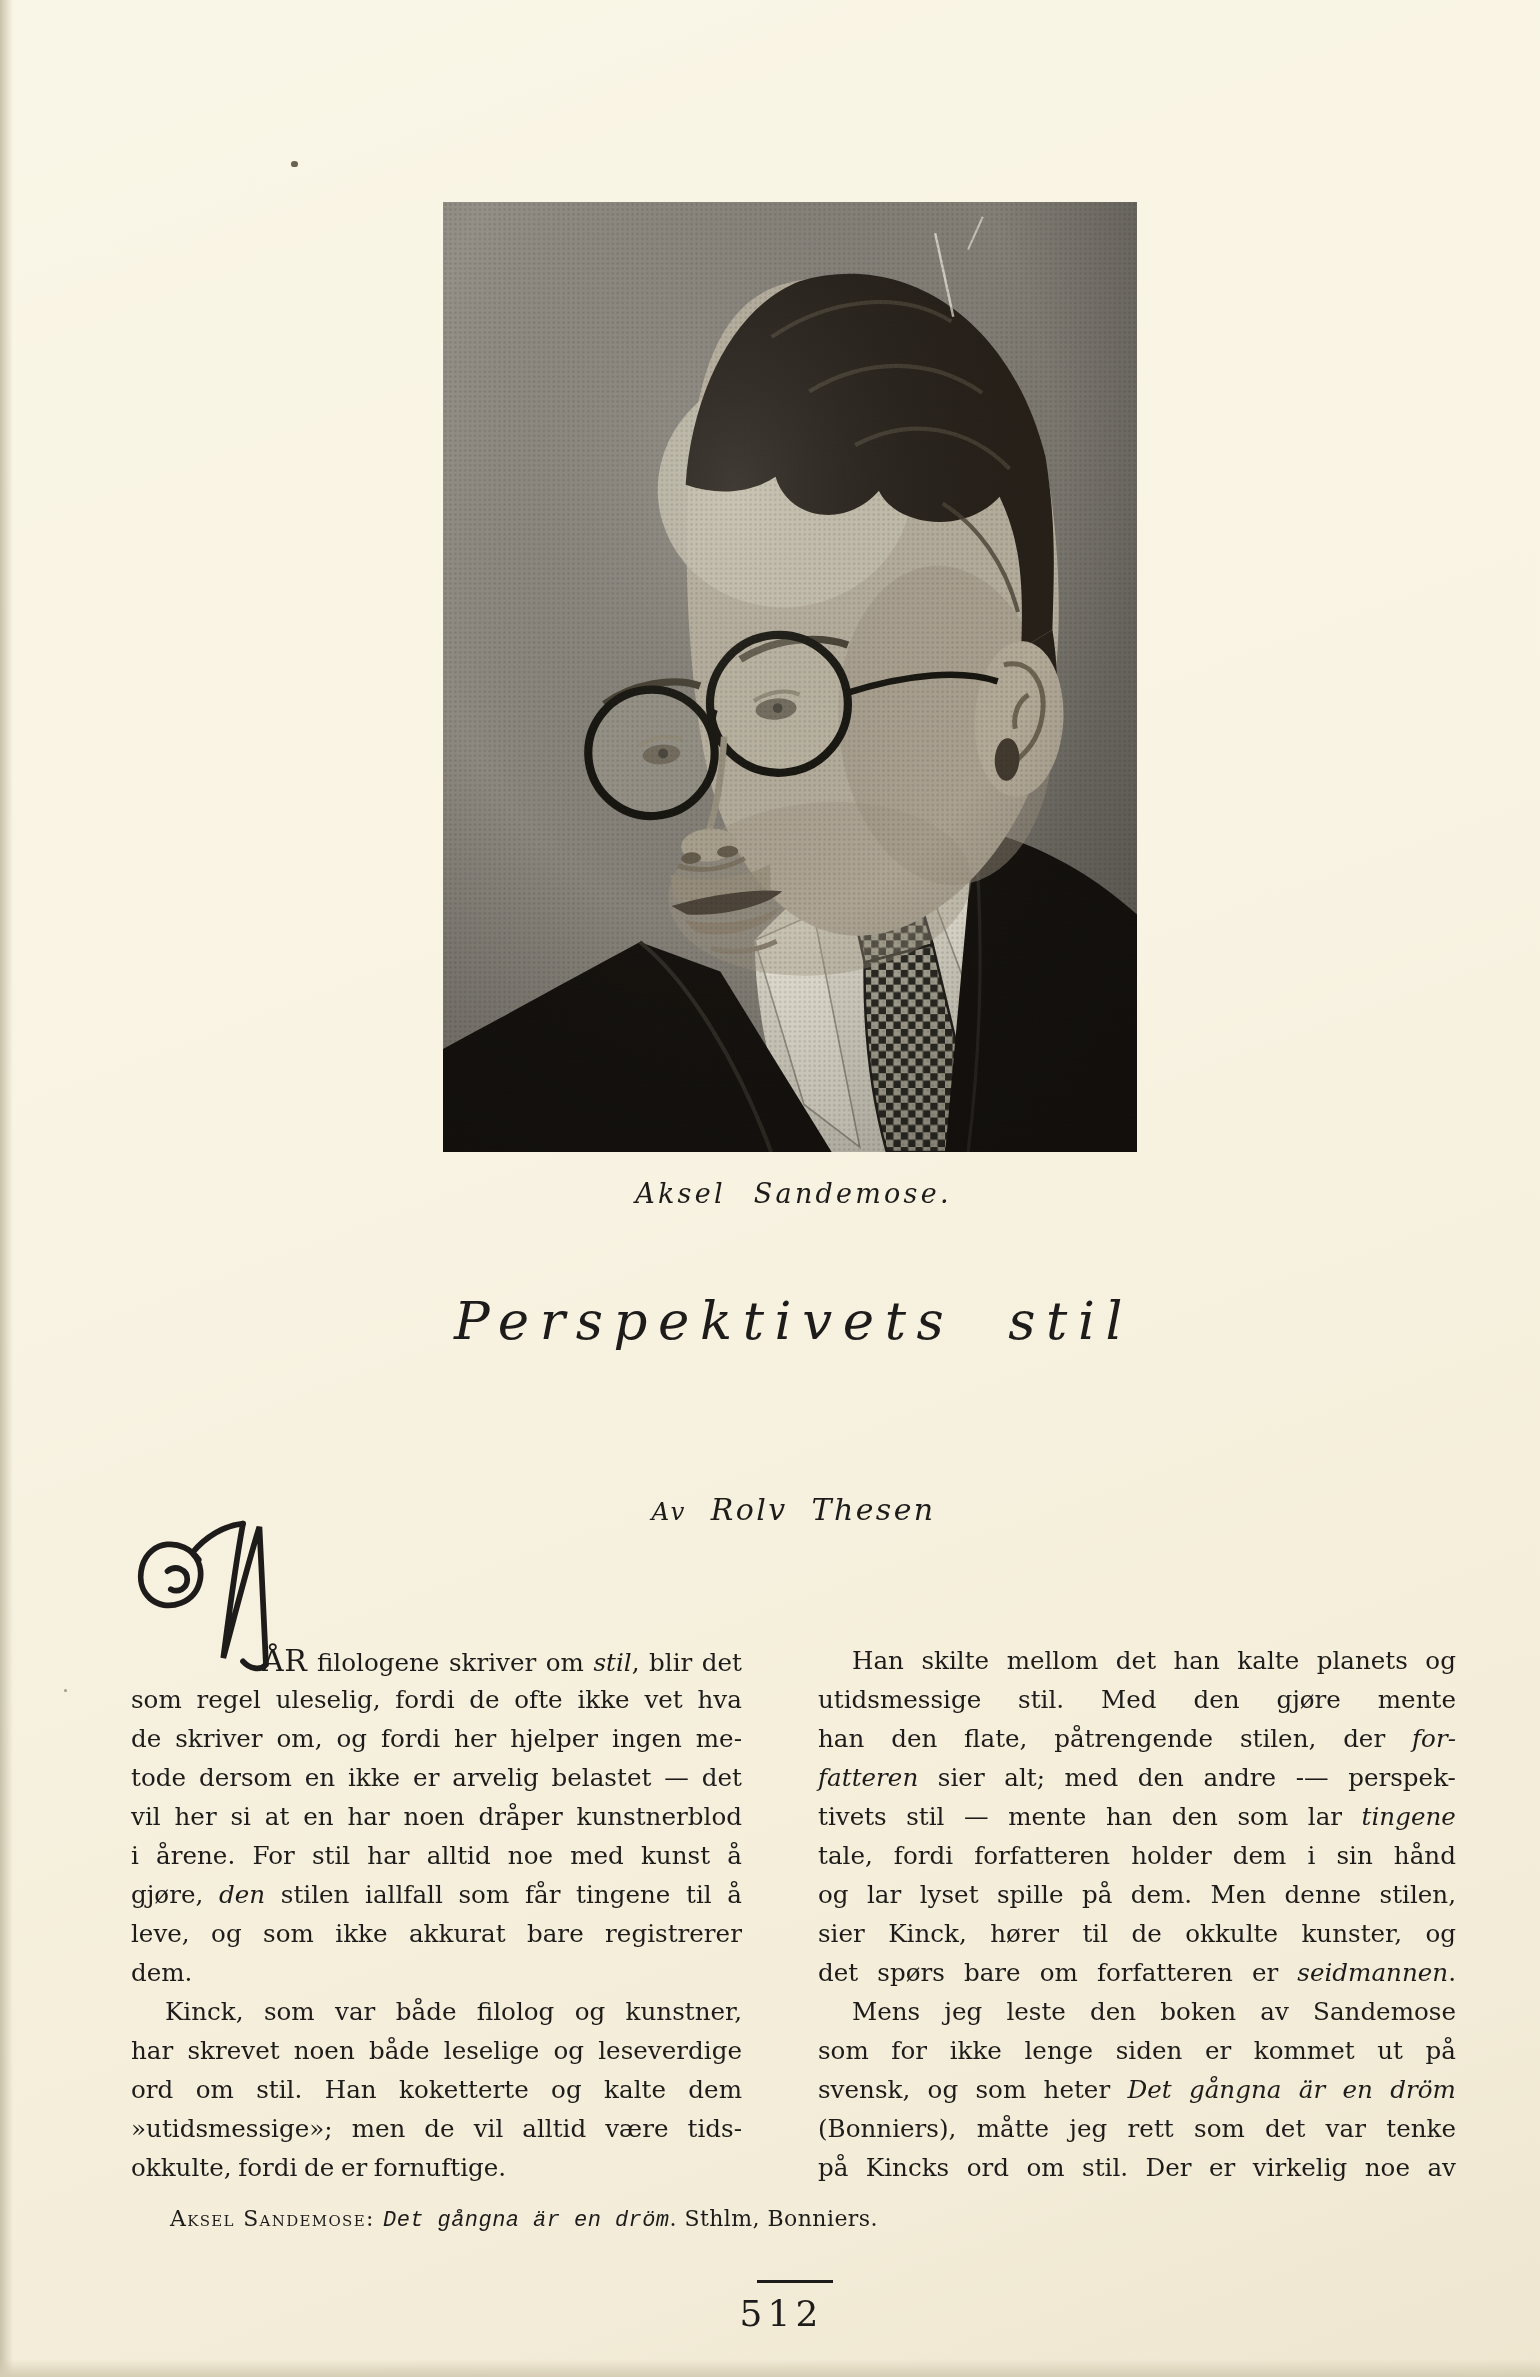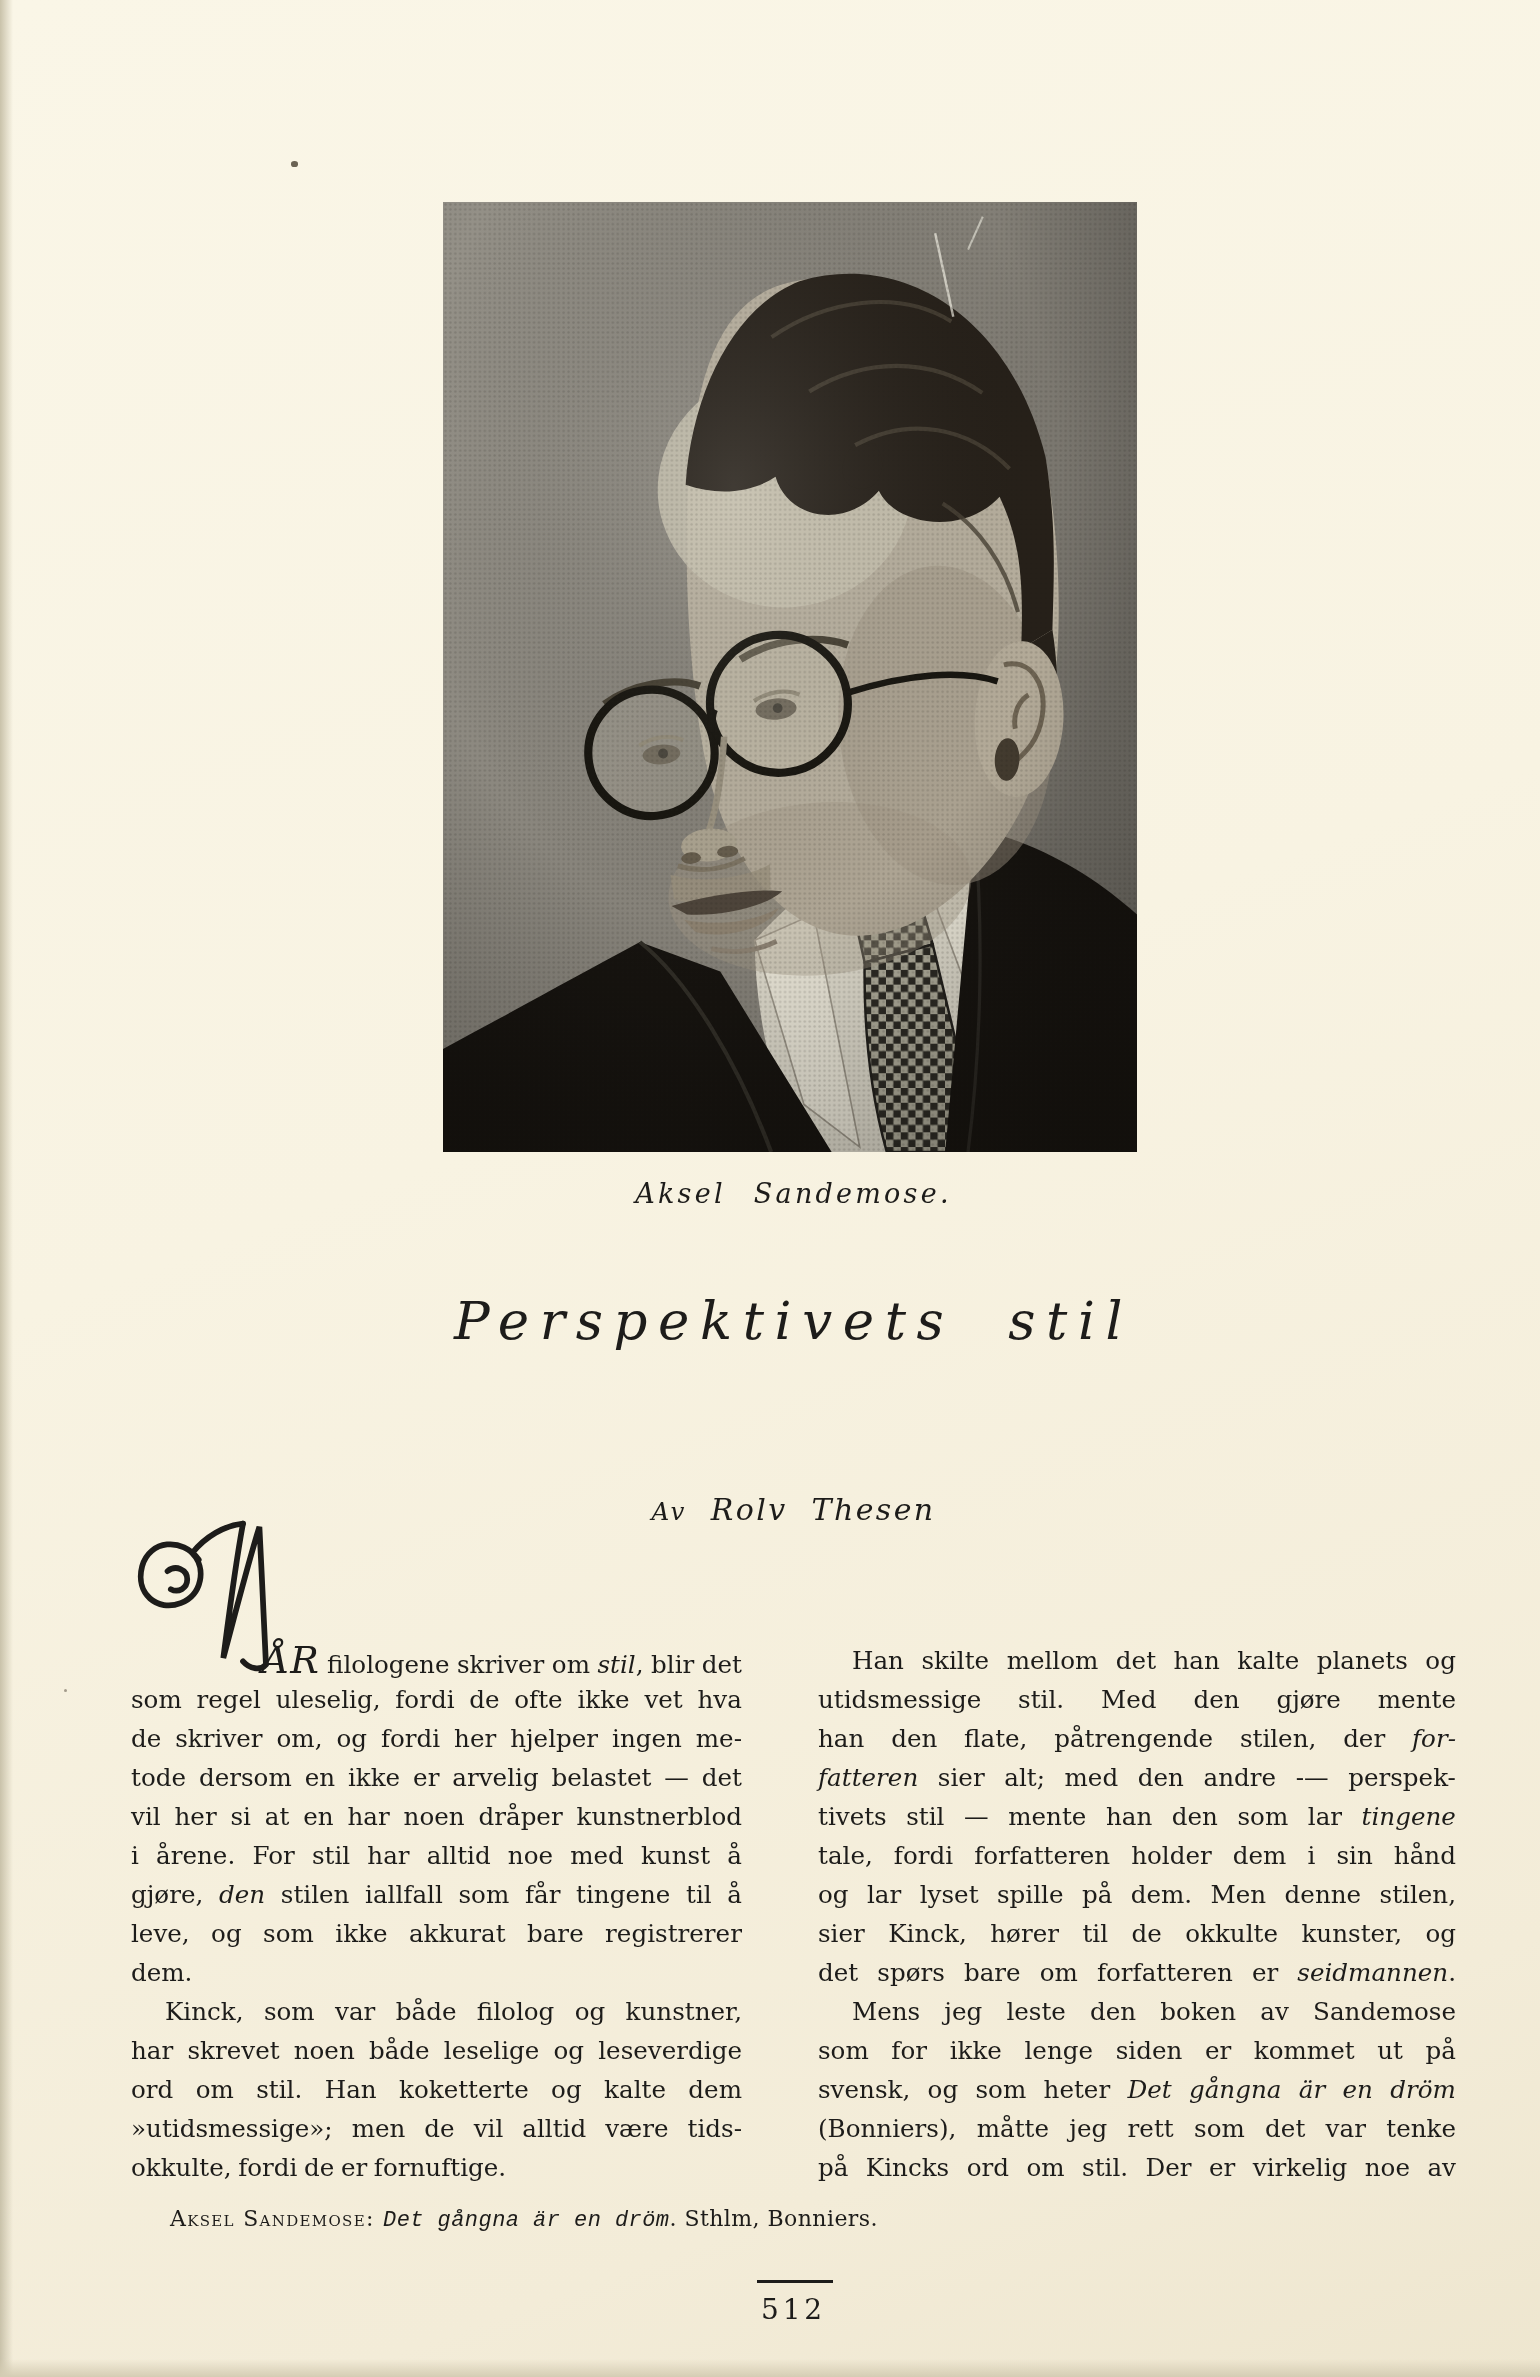--- a/index.html
+++ b/index.html
@@ -28,29 +28,29 @@
   .dropcap svg{display:block;width:100%;height:100%;}
   .dropcap .hidden-char{position:absolute;width:0.8px;height:0.8px;overflow:hidden;clip:rect(0 0 0 0);}
 
   .col{position:absolute;top:1641px;font-size:24.6px;line-height:39px;}
   .col-left{left:131px;width:611px;}
   .col-right{left:818px;width:638px;}
   .line{display:flex;justify-content:space-between;align-items:baseline;height:39px;white-space:pre;}
   .line.last{justify-content:flex-start;gap:6.6px;}
   .token{white-space:pre;}
   .frag.i{font-style:italic;}
-  .frag.c{font-style:italic;font-size:38px;letter-spacing:.02em;}
+  .frag.c{font-size:30px;letter-spacing:.02em;}
 
   .footnote{position:absolute;left:170px;top:2206px;font-size:22px;letter-spacing:.02em;}
   .footnote .frag.sc{font-variant:small-caps;letter-spacing:.06em;}
   .footnote .frag.i{font-style:italic;font-family:Liberation Mono, monospace;}
 
   .pagerule{position:absolute;left:757px;top:2280px;width:76px;height:3.3px;background:#1d1c1a;}
-  .pagenum{position:absolute;left:131px;top:2293px;width:1325px;text-align:center;
-           font-size:28px;letter-spacing:.14em;}
+  .pagenum{position:absolute;left:119px;top:2293px;width:1325px;text-align:center;
+           font-size:36px;letter-spacing:.14em;}
 </style>
 </head>
 <body>
 
 <div class="page">
   <div class="edge-left"></div>
   <div class="edge-bottom"></div>
   <div class="speck speck1"></div>
   <div class="speck speck2"></div>
 

